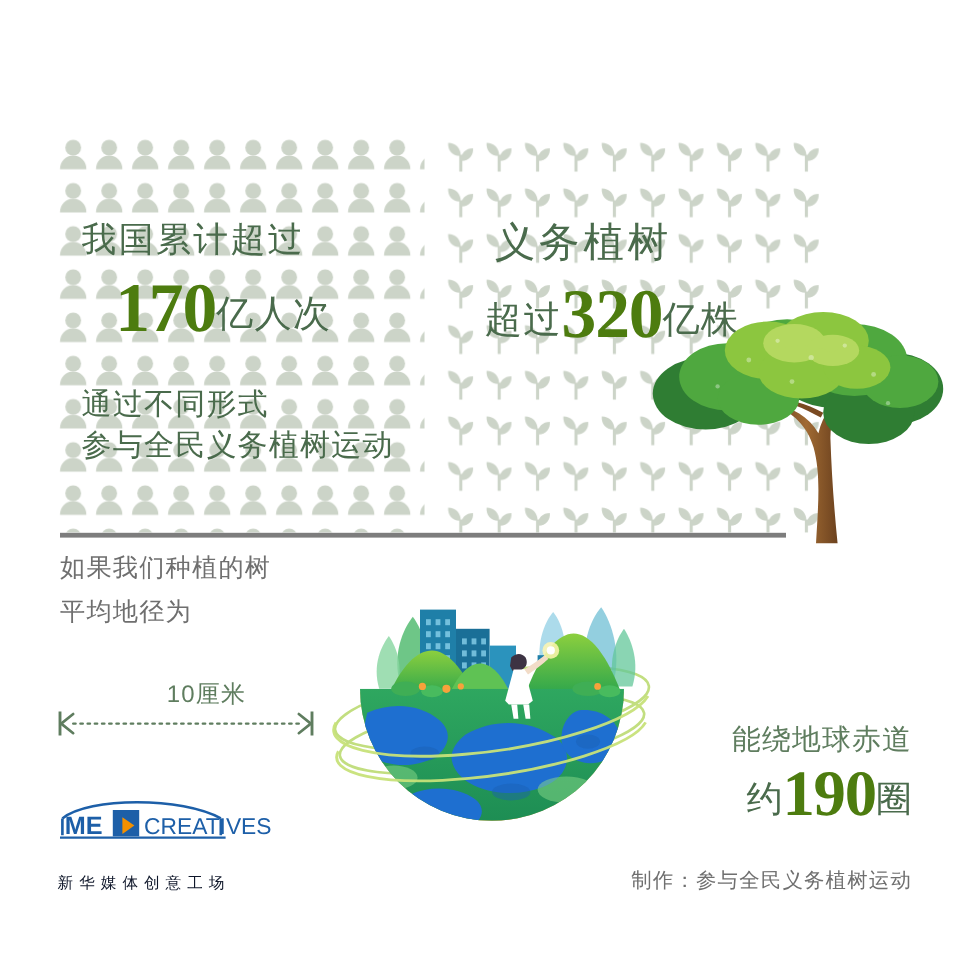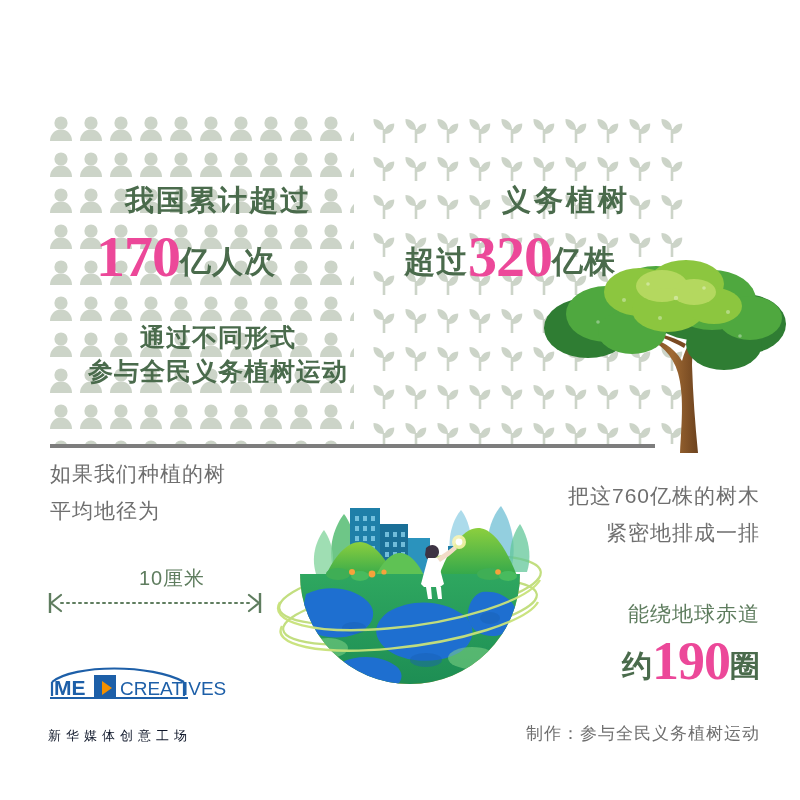--- a/index.html
+++ b/index.html
@@ -20,36 +20,36 @@
   
   .panel{position:absolute;overflow:hidden;}
   #people-panel{left:46px;top:112px;width:308px;height:332px;}
   #sprout-panel{left:368px;top:112px;width:322px;height:332px;}
   .panel svg{display:block;}
 
   
   .statblock{position:absolute;}
   .big-cn{
     font-family:"Liberation Serif","DejaVu Serif",serif;
-    font-weight:bold;color:#4a6b4c;text-align:center;
+    font-weight:normal;color:#4a6b4c;
   }
   .num{
     font-family:"Liberation Serif","DejaVu Serif",serif;
-    font-weight:bold;color:#ec4899;
+    font-weight:bold;color:#4d7c0f;
   }
 
   #left-stat{left:68px;top:186px;width:300px;}
   #left-line1{font-size:29px;letter-spacing:2px;line-height:1;}
   #left-line2{margin-top:8px;white-space:nowrap;}
   #left-num{font-size:58px;letter-spacing:-1px;vertical-align:-4px;margin-left:28px;}
   #left-unit{font-size:31px;letter-spacing:1px;}
   #left-line3{font-size:25px;letter-spacing:1px;margin-top:31px;line-height:1.35;}
 
   #right-stat{left:404px;top:186px;width:300px;}
-  #right-line1{font-size:29px;letter-spacing:3px;line-height:1;margin-left:24px;}
+  #right-line1{font-size:34px;letter-spacing:3px;line-height:1;margin-left:8px;}
   #right-line2{margin-top:8px;white-space:nowrap;}
   #right-pre{font-size:31px;letter-spacing:1px;}
   #right-num{font-size:58px;letter-spacing:-1px;vertical-align:-4px;}
   #right-unit{font-size:31px;letter-spacing:1px;}
 
   
   #divider{
     position:absolute;left:50px;top:444px;width:605px;height:4px;
     background:#7d7d7d;
   }
@@ -69,21 +69,21 @@
     font-size:20px;color:#5f7d5f;letter-spacing:1px;
   }
   #dim-arrow{position:absolute;left:0;top:26px;}
 
   #br-text{
     position:absolute;right:40px;top:478px;text-align:right;
     font-size:21px;color:#6f6f6f;line-height:1.75;letter-spacing:1px;
   }
   #br-sub{
     position:absolute;right:40px;top:600px;text-align:center;
-    font-size:21px;color:#5f7d5f;letter-spacing:1px;
+    font-size:24px;color:#5f7d5f;letter-spacing:1px;
   }
   #br-big{position:absolute;right:40px;top:630px;text-align:right;white-space:nowrap;}
   #br-big .pre,#br-big .post{font-size:30px;}
   #br-big .n{font-size:54px;vertical-align:-3px;letter-spacing:-1px;}
 
   
   #logo{position:absolute;left:48px;top:662px;width:190px;height:50px;}
   #logo-cn{
     position:absolute;left:48px;top:727px;
     font-size:13px;color:#0f172a;letter-spacing:5px;font-family:Liberation Mono, monospace;
@@ -331,24 +331,20 @@
     <div id="dim-label">10厘米</div>
     <svg id="dim-arrow" width="220" height="24" viewBox="0 0 220 24" aria-hidden="true">
       <line x1="5" y1="2" x2="5" y2="22" stroke="#5f7d5f" stroke-width="2.4"></line>
       <line x1="215" y1="2" x2="215" y2="22" stroke="#5f7d5f" stroke-width="2.4"></line>
       <line x1="16" y1="12" x2="204" y2="12" stroke="#5f7d5f" stroke-width="2" stroke-dasharray="2 4" stroke-linecap="round"></line>
       <path d="M16 4 6 12l10 8" fill="none" stroke="#5f7d5f" stroke-width="2.2" stroke-linecap="round" stroke-linejoin="round"></path>
       <path d="M204 4l10 8-10 8" fill="none" stroke="#5f7d5f" stroke-width="2.2" stroke-linecap="round" stroke-linejoin="round"></path>
     </svg>
   </div>
 
-  <div id="br-text">
-    <div>把这760亿株的树木</div>
-    <div>紧密地排成一排</div>
-  </div>
   <div id="br-sub">能绕地球赤道</div>
   <div id="br-big">
     <span class="big-cn pre">约</span><span class="num n">190</span><span class="big-cn post">圈</span>
   </div>
 
   <div id="logo">
     <svg width="190" height="50" viewBox="0 0 190 50" aria-hidden="true">
       <path d="M4 20C26 2 104 2 136 20" fill="none" stroke="#1d5fa8" stroke-width="2.2"></path>
       <line x1="4" y1="20" x2="4" y2="34" stroke="#1d5fa8" stroke-width="2.2"></line>
       <line x1="136" y1="20" x2="136" y2="34" stroke="#1d5fa8" stroke-width="2.2"></line>

